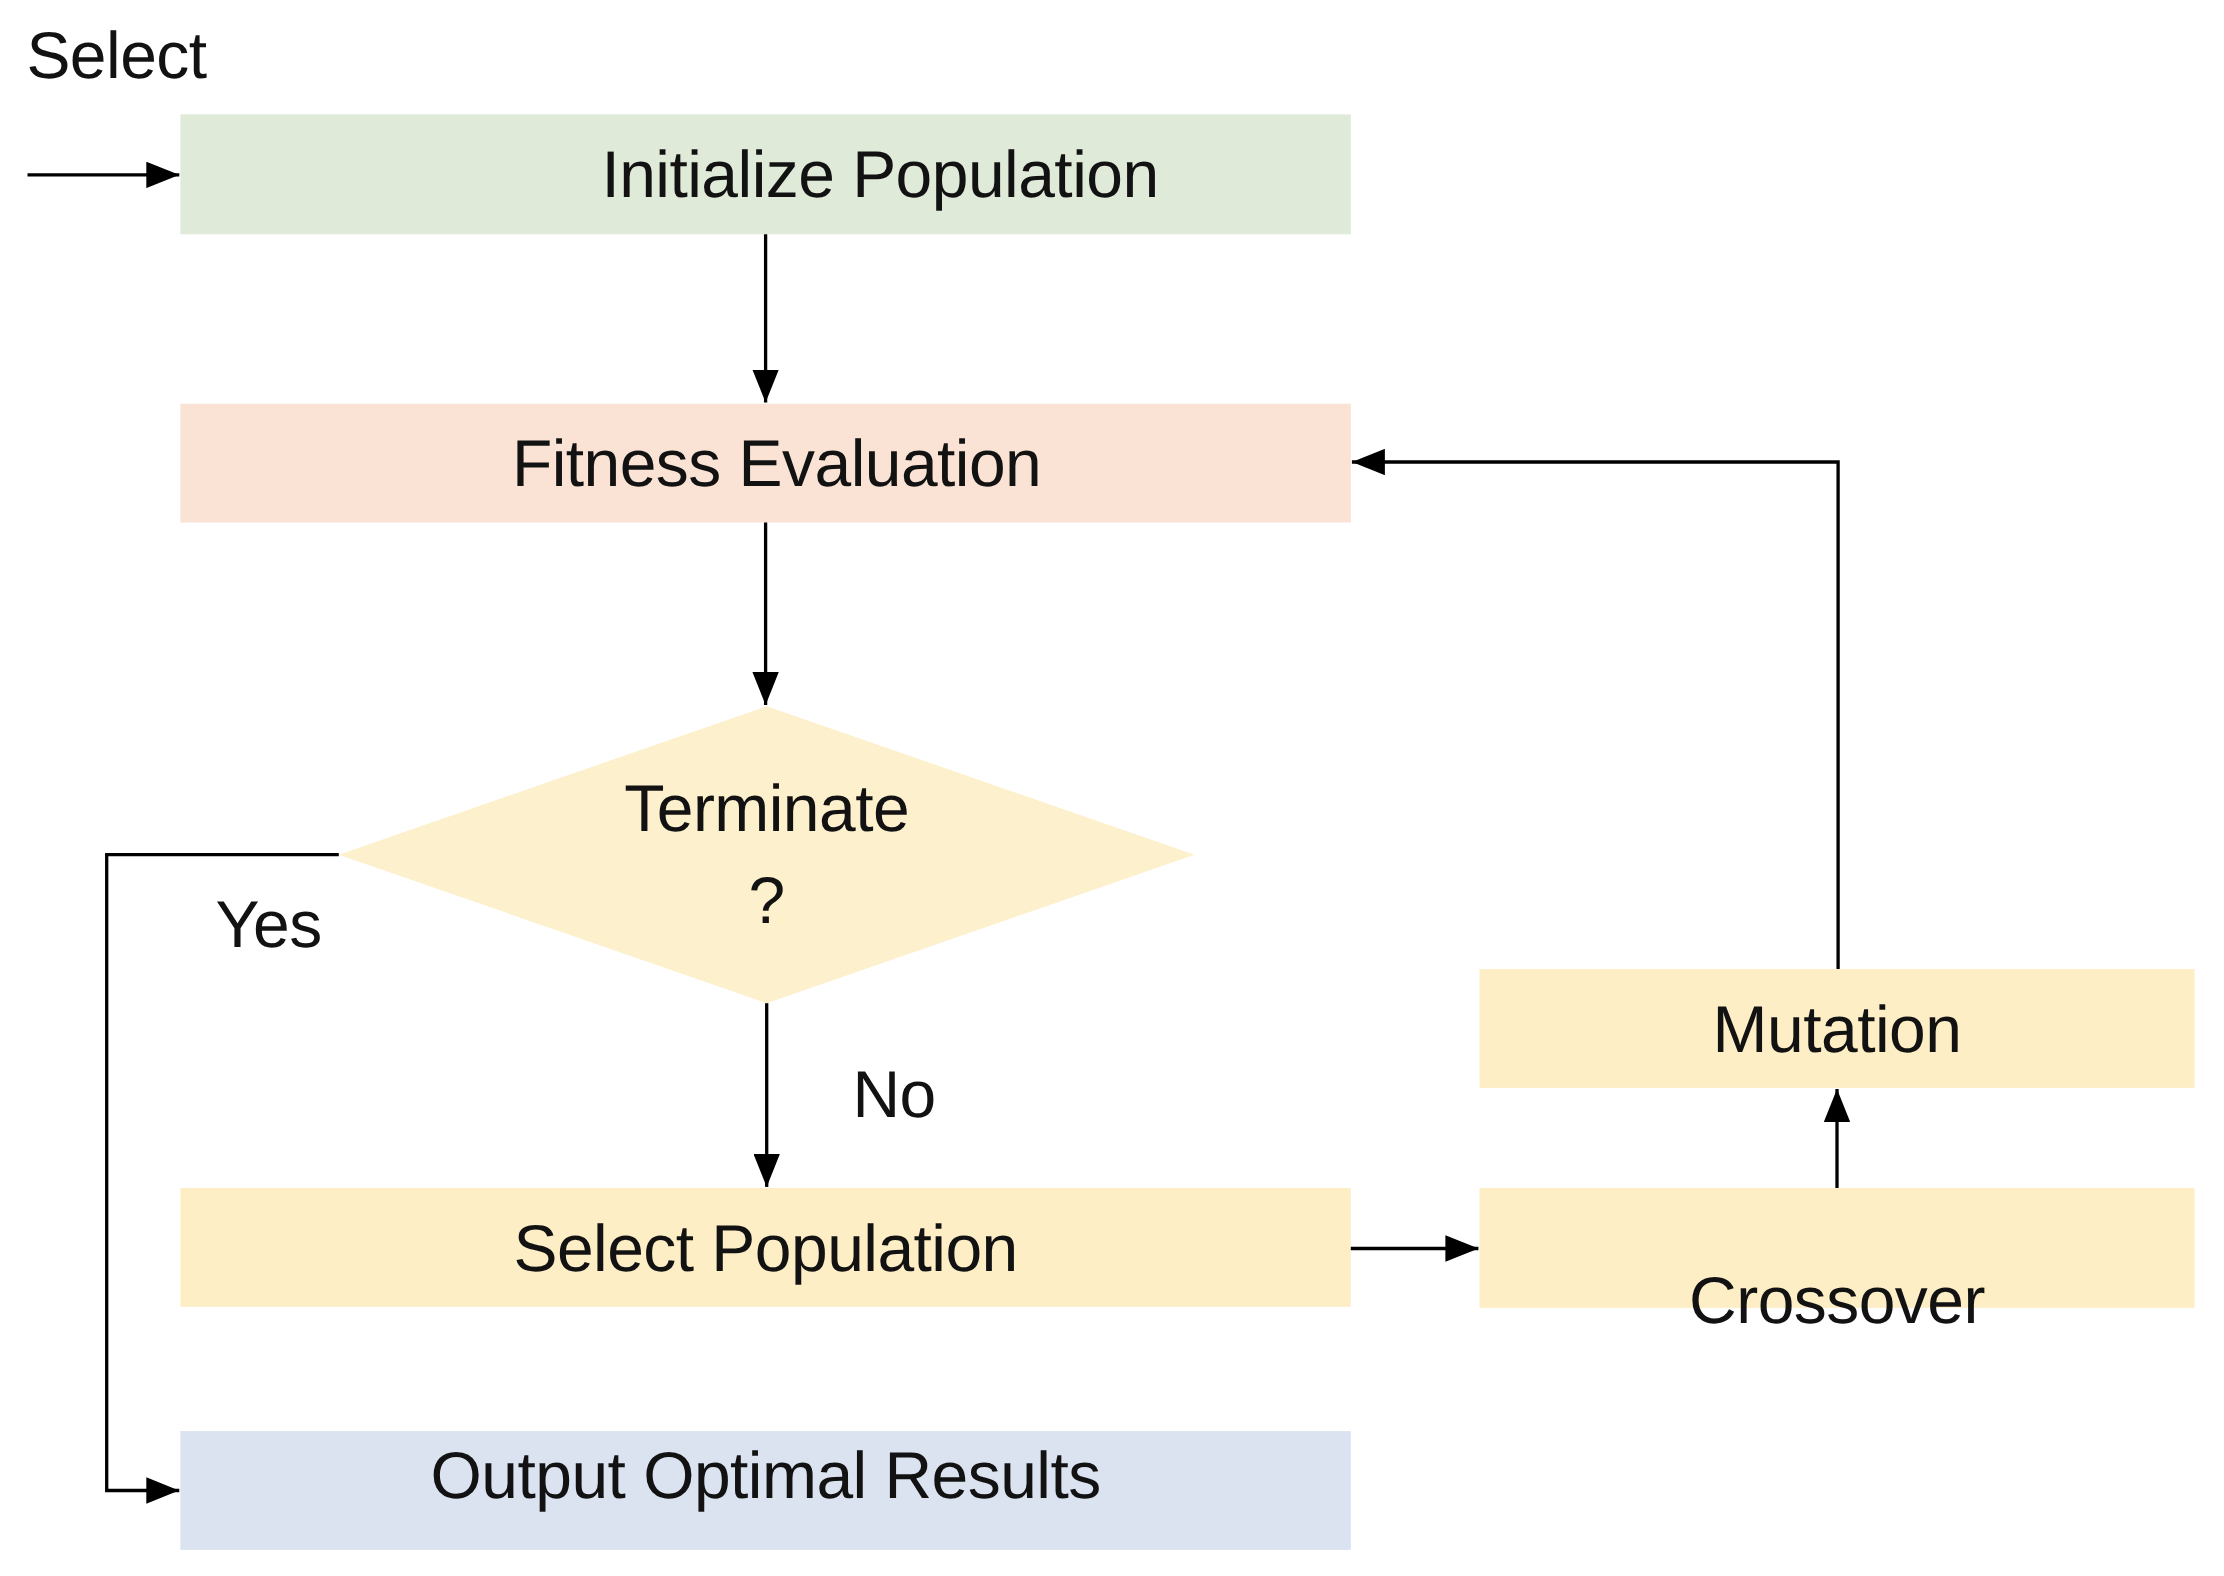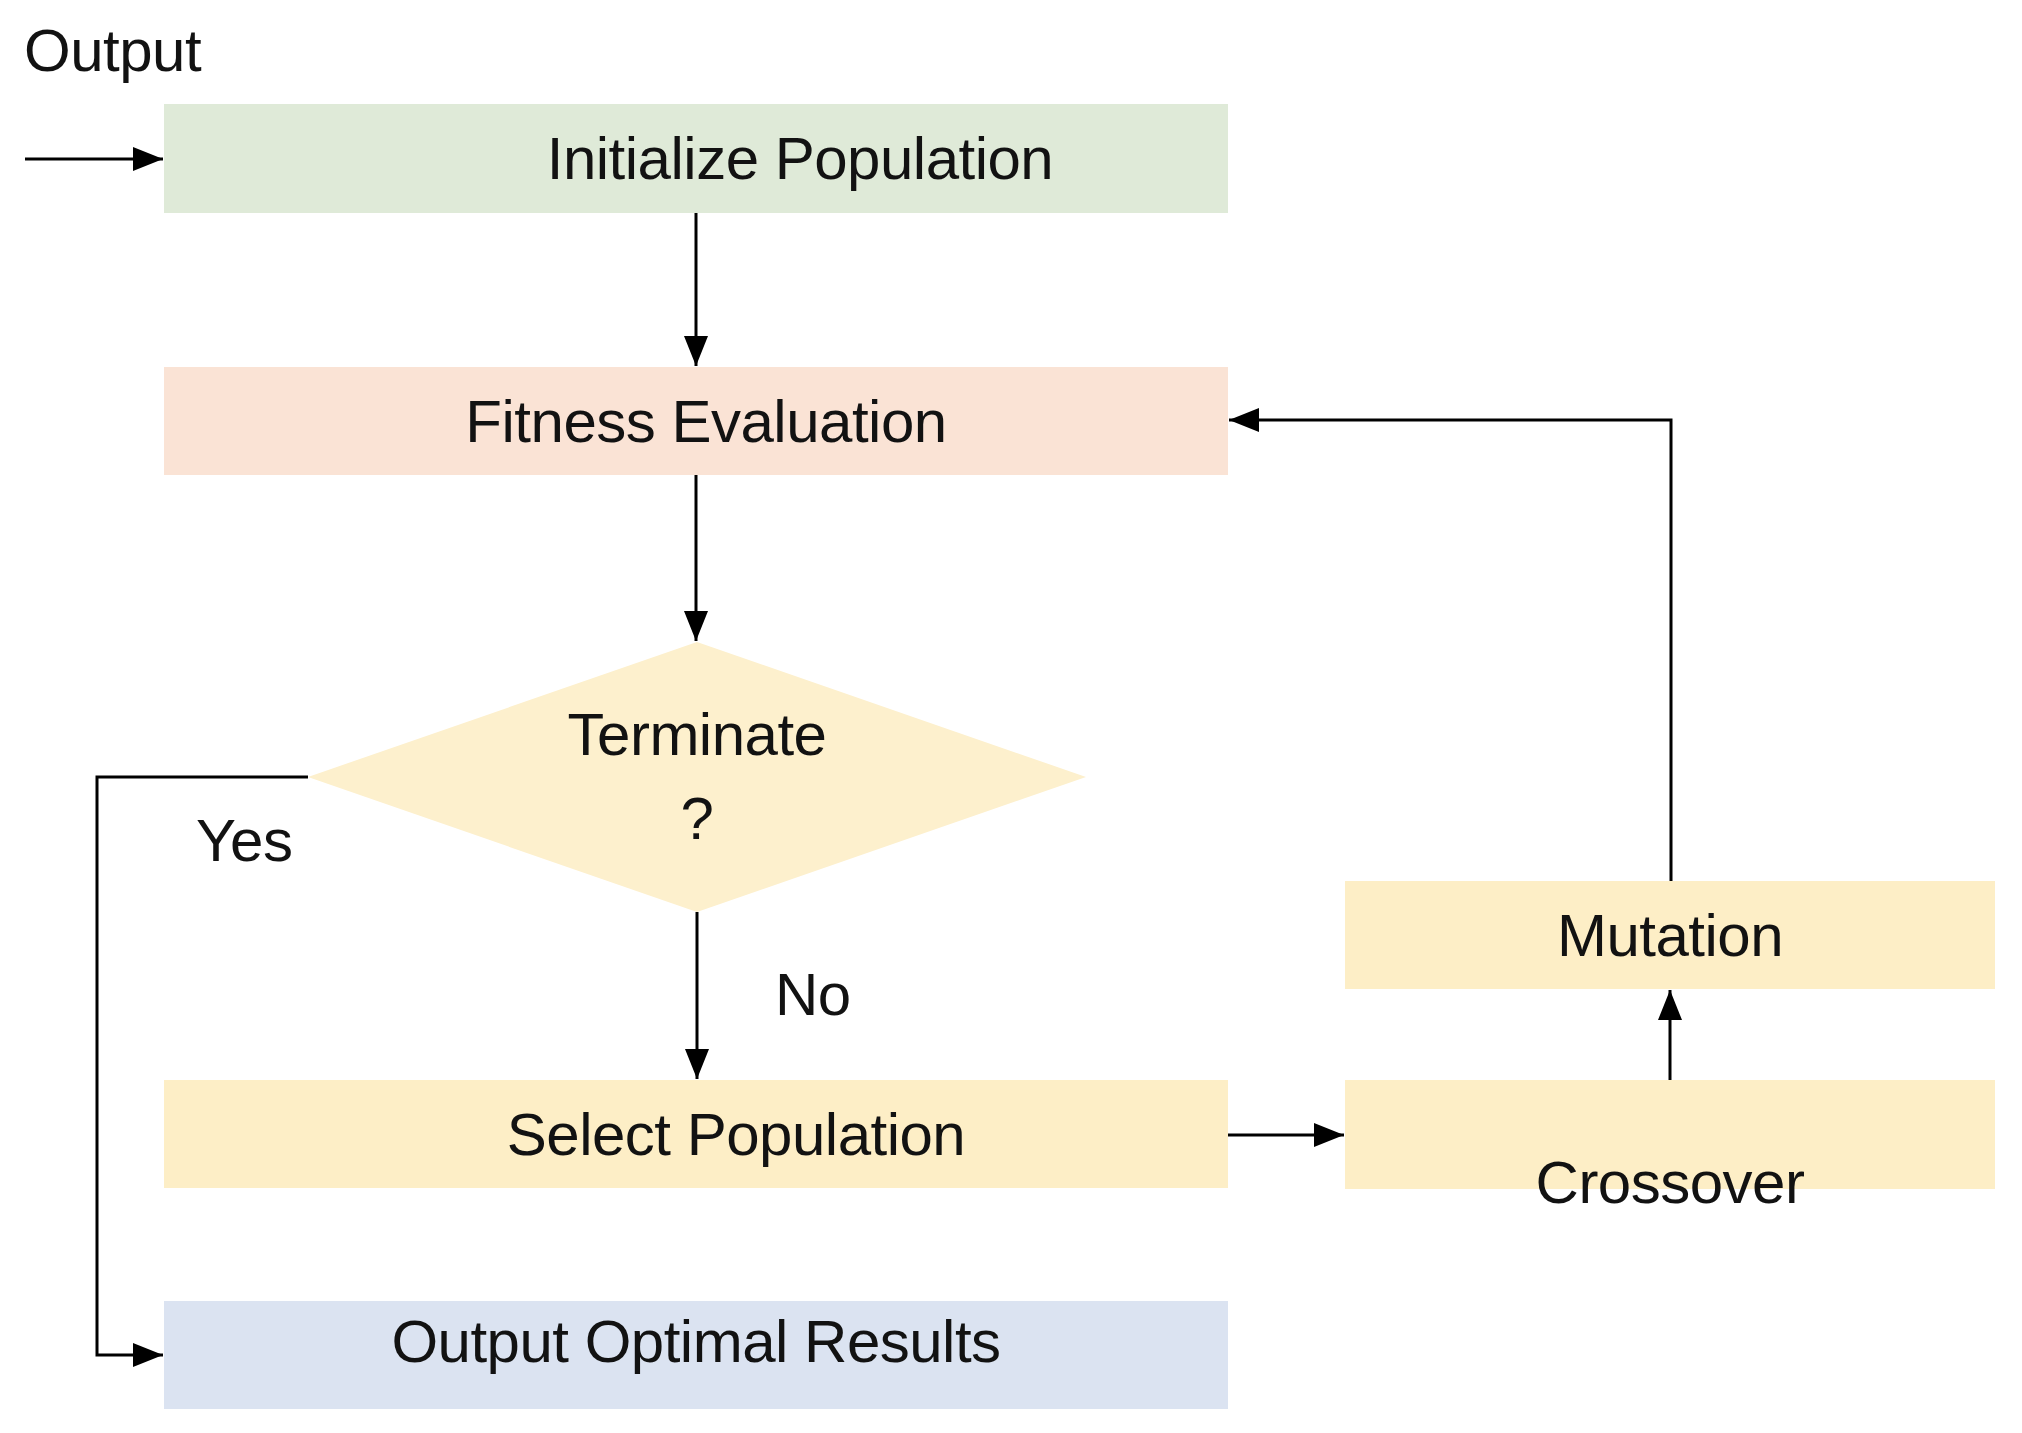--- a/index.html
+++ b/index.html
@@ -35,21 +35,21 @@
   }
   .free-label {
     position: absolute;
     font-size: 60px;
     letter-spacing: -0.5px;
     white-space: nowrap;
     color: #121212;
   }
   .label-init     { left: 164px;  top: 104px;  width: 1272px; height: 109px; }
   .label-fitness  { left: 164px;  top: 367px;  width: 1064px; height: 108px; padding-left: 10px; }
-  .label-select   { left: 164px;  top: 1080px; width: 1064px; height: 108px; padding-left: 40px; }
+  .label-select   { left: 164px;  top: 1080px; width: 1064px; height: 108px; }
   .label-output   { left: 164px;  top: 1301px; width: 1064px; height: 80px; }
   .label-crossover{ left: 1345px; top: 1128px; width: 650px;  height: 109px; }
   .label-mutation { left: 1345px; top: 881px;  width: 650px;  height: 108px; }
   .label-terminate {
     left: 447px; top: 693px; width: 500px; height: 168px;
     flex-direction: column;
     line-height: 1.4;
   }
   .label-start { left: 24px;  top: 16px; }
   .label-yes   { left: 196px; top: 806px; }
@@ -78,21 +78,21 @@
     <line x1="25" y1="159" x2="163" y2="159" stroke="#000" stroke-width="3" marker-end="url(#arrow)"></line>
     <line x1="696" y1="213" x2="696" y2="366" stroke="#000" stroke-width="3" marker-end="url(#arrow)"></line>
     <line x1="696" y1="475" x2="696" y2="641" stroke="#000" stroke-width="3" marker-end="url(#arrow)"></line>
     <line x1="697" y1="912" x2="697" y2="1079" stroke="#000" stroke-width="3" marker-end="url(#arrow)"></line>
     <polyline points="308,777 97,777 97,1355 163,1355" fill="none" stroke="#000" stroke-width="3" marker-end="url(#arrow)"></polyline>
     <line x1="1228" y1="1135" x2="1344" y2="1135" stroke="#000" stroke-width="3" marker-end="url(#arrow)"></line>
     <line x1="1670" y1="1080" x2="1670" y2="990" stroke="#000" stroke-width="3" marker-end="url(#arrow)"></line>
     <polyline points="1671,881 1671,420 1229,420" fill="none" stroke="#000" stroke-width="3" marker-end="url(#arrow)"></polyline>
   </svg>
 
-  <div class="free-label label-start">Output</div>
+  <div class="free-label label-start">Select</div>
 
   <div class="node-label label-init">Initialize Population</div>
 
   <div class="node-label label-fitness">Fitness Evaluation</div>
 
   <div class="node-label label-terminate">
     <div>Terminate</div>
     <div>?</div>
   </div>
 

